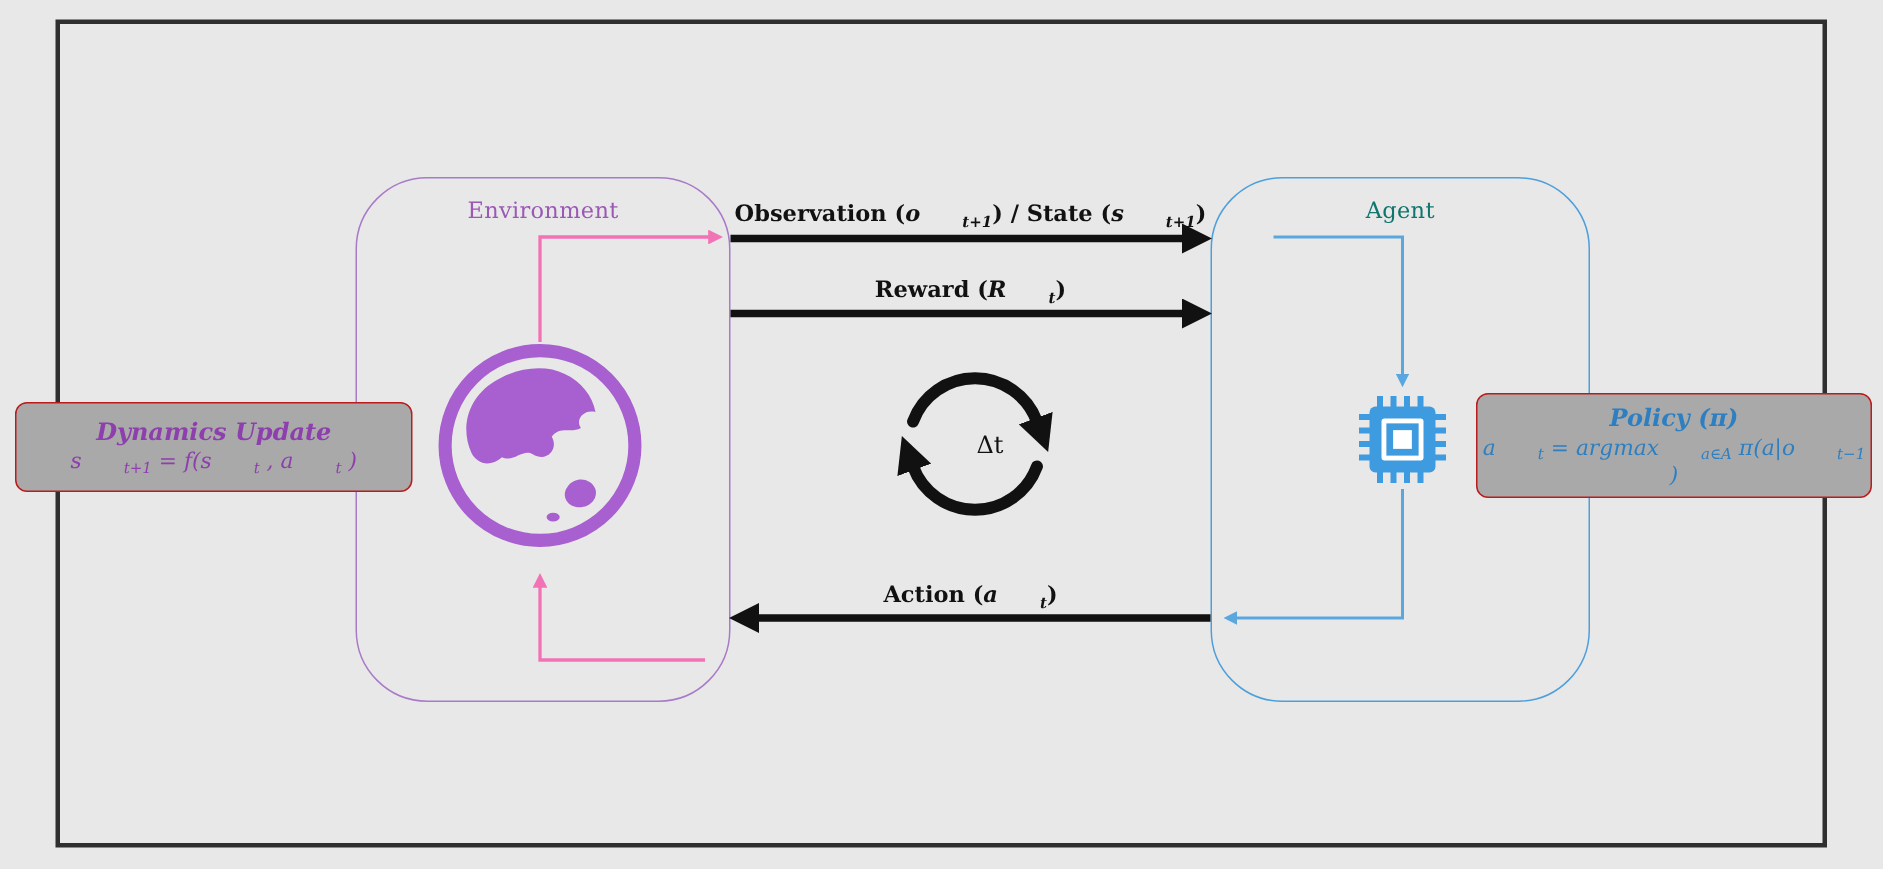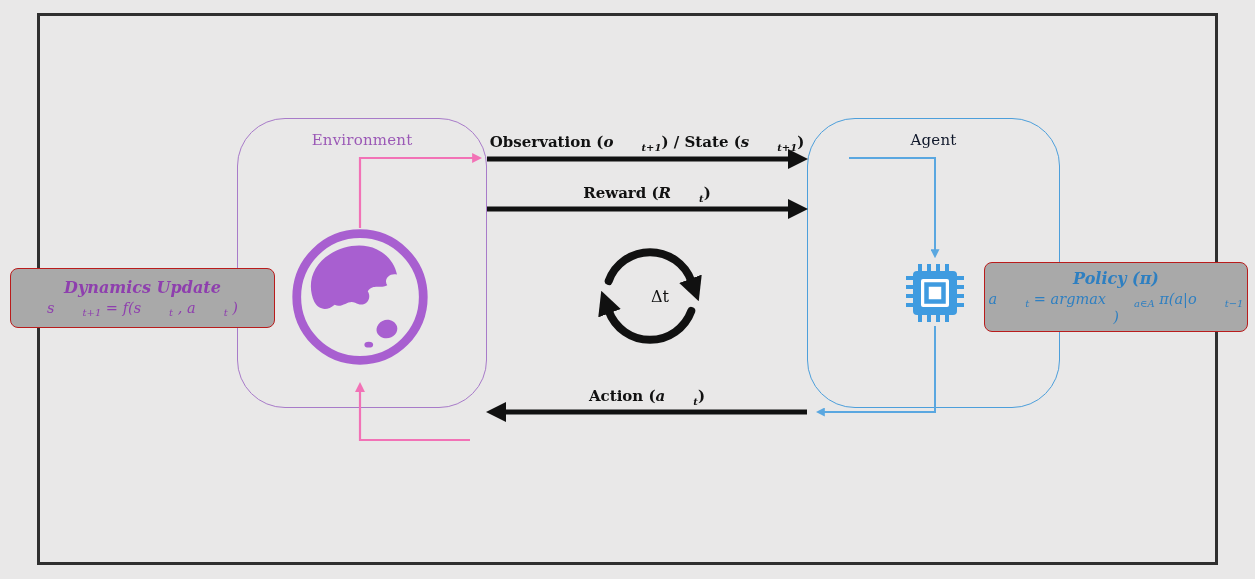--- a/index.html
+++ b/index.html
@@ -1,25 +1,25 @@
 <!DOCTYPE html>
 <html><head>
 <meta charset="utf-8">
 <style>
   * { margin:0; padding:0; box-sizing:border-box; }
   body { background:#e9e8e8; font-family:"DejaVu Serif", serif; }
   .canvas { position:relative; width:1255px; height:579px; background:#e9e8e8; overflow:hidden; }
   .frame { position:absolute; left:37px; top:13px; width:1181px; height:552px; border:3px solid #2f2f2f; background:transparent; }
 
-  .node-box { position:absolute; top:118px; height:290px; border-radius:48px; background:transparent; }
+  .node-box { position:absolute; top:118px; height:350px; border-radius:48px; background:transparent; }
   .env-box { left:237px; width:250px; border:1.6px solid #a87bc9; }
   .agent-box { left:807px; width:253px; border:1.6px solid #4d9fdb; }
   .node-title { position:absolute; top:12px; left:0; right:0; text-align:center; font-size:15px; letter-spacing:0.2px; }
   .env-title { color:#9b59b6; }
-  .agent-title { color:#0f172a; }
+  .agent-title { color:#0f766e; }
 
   .icon-svg { position:absolute; }
   .globe-svg { left:287px; top:224px; width:146px; height:146px; }
   .chip-svg { left:905px; top:263px; width:60px; height:60px; }
 
   .overlay { position:absolute; left:0; top:0; width:1255px; height:579px; pointer-events:none; }
 
   .arrow-label { position:absolute; left:487px; width:320px; text-align:center; font-size:15px; font-weight:600; color:#111; }
   .lbl-observation { top:133px; }
   .lbl-reward { top:184px; }

